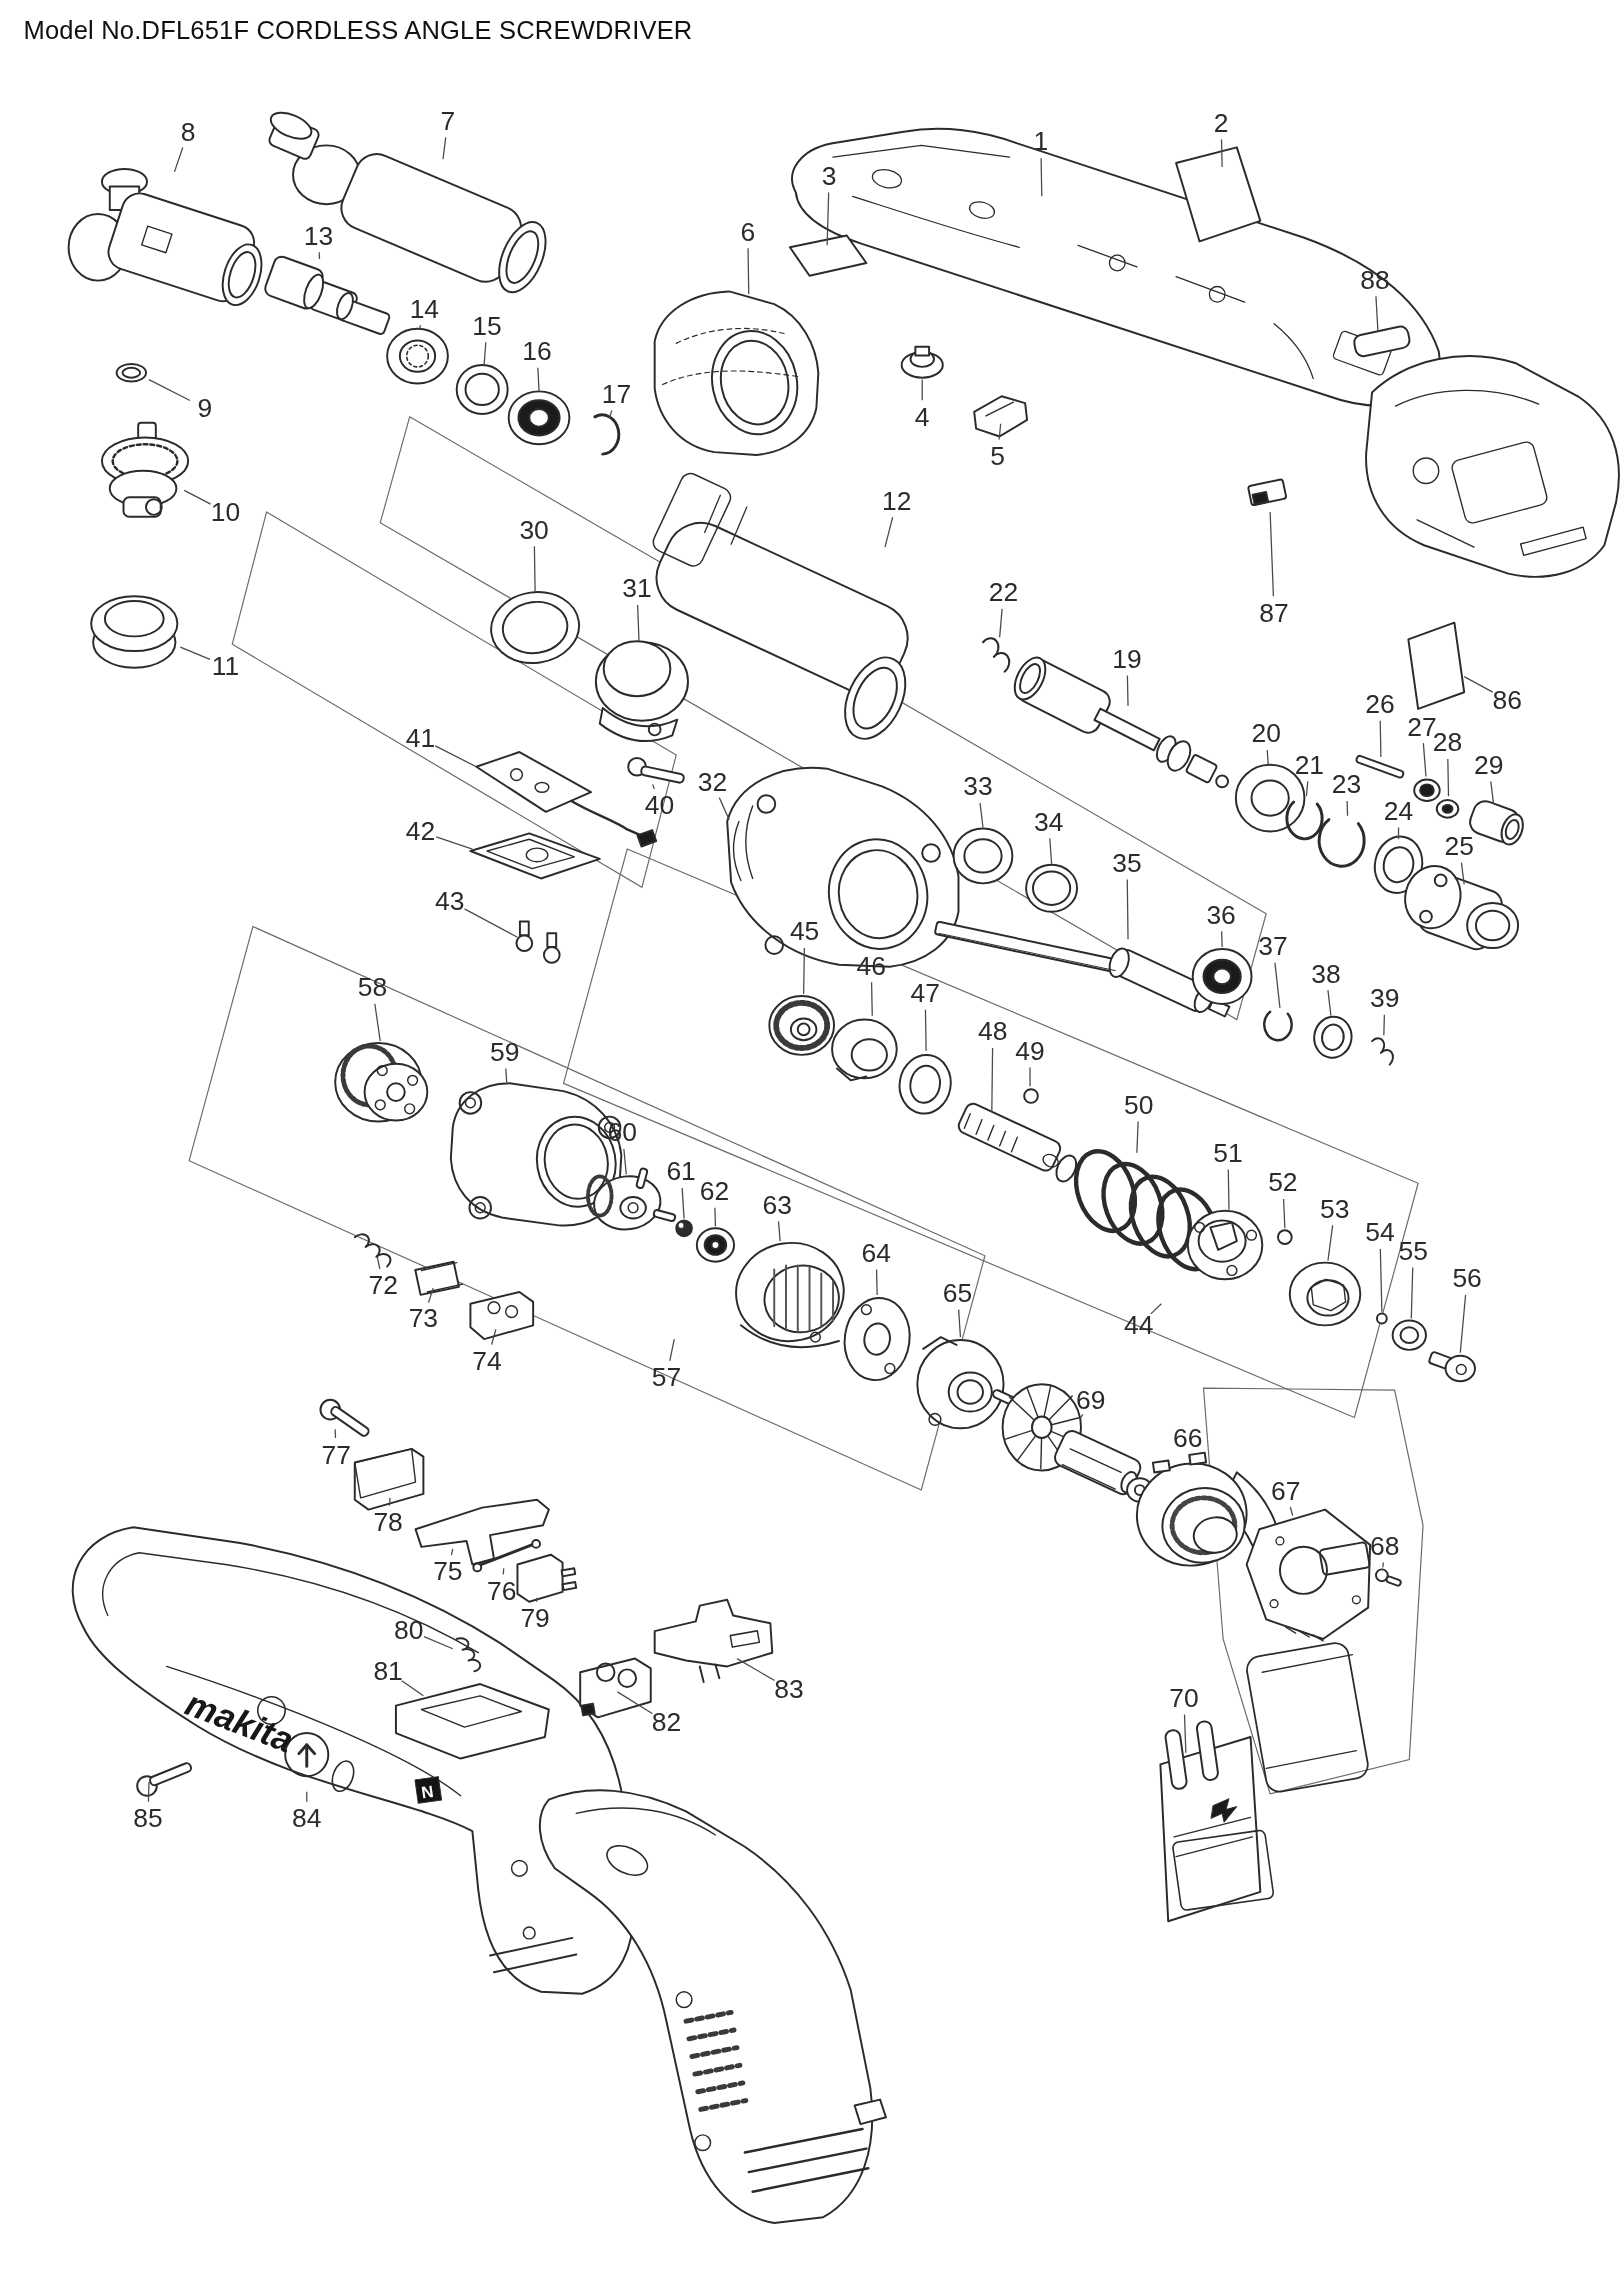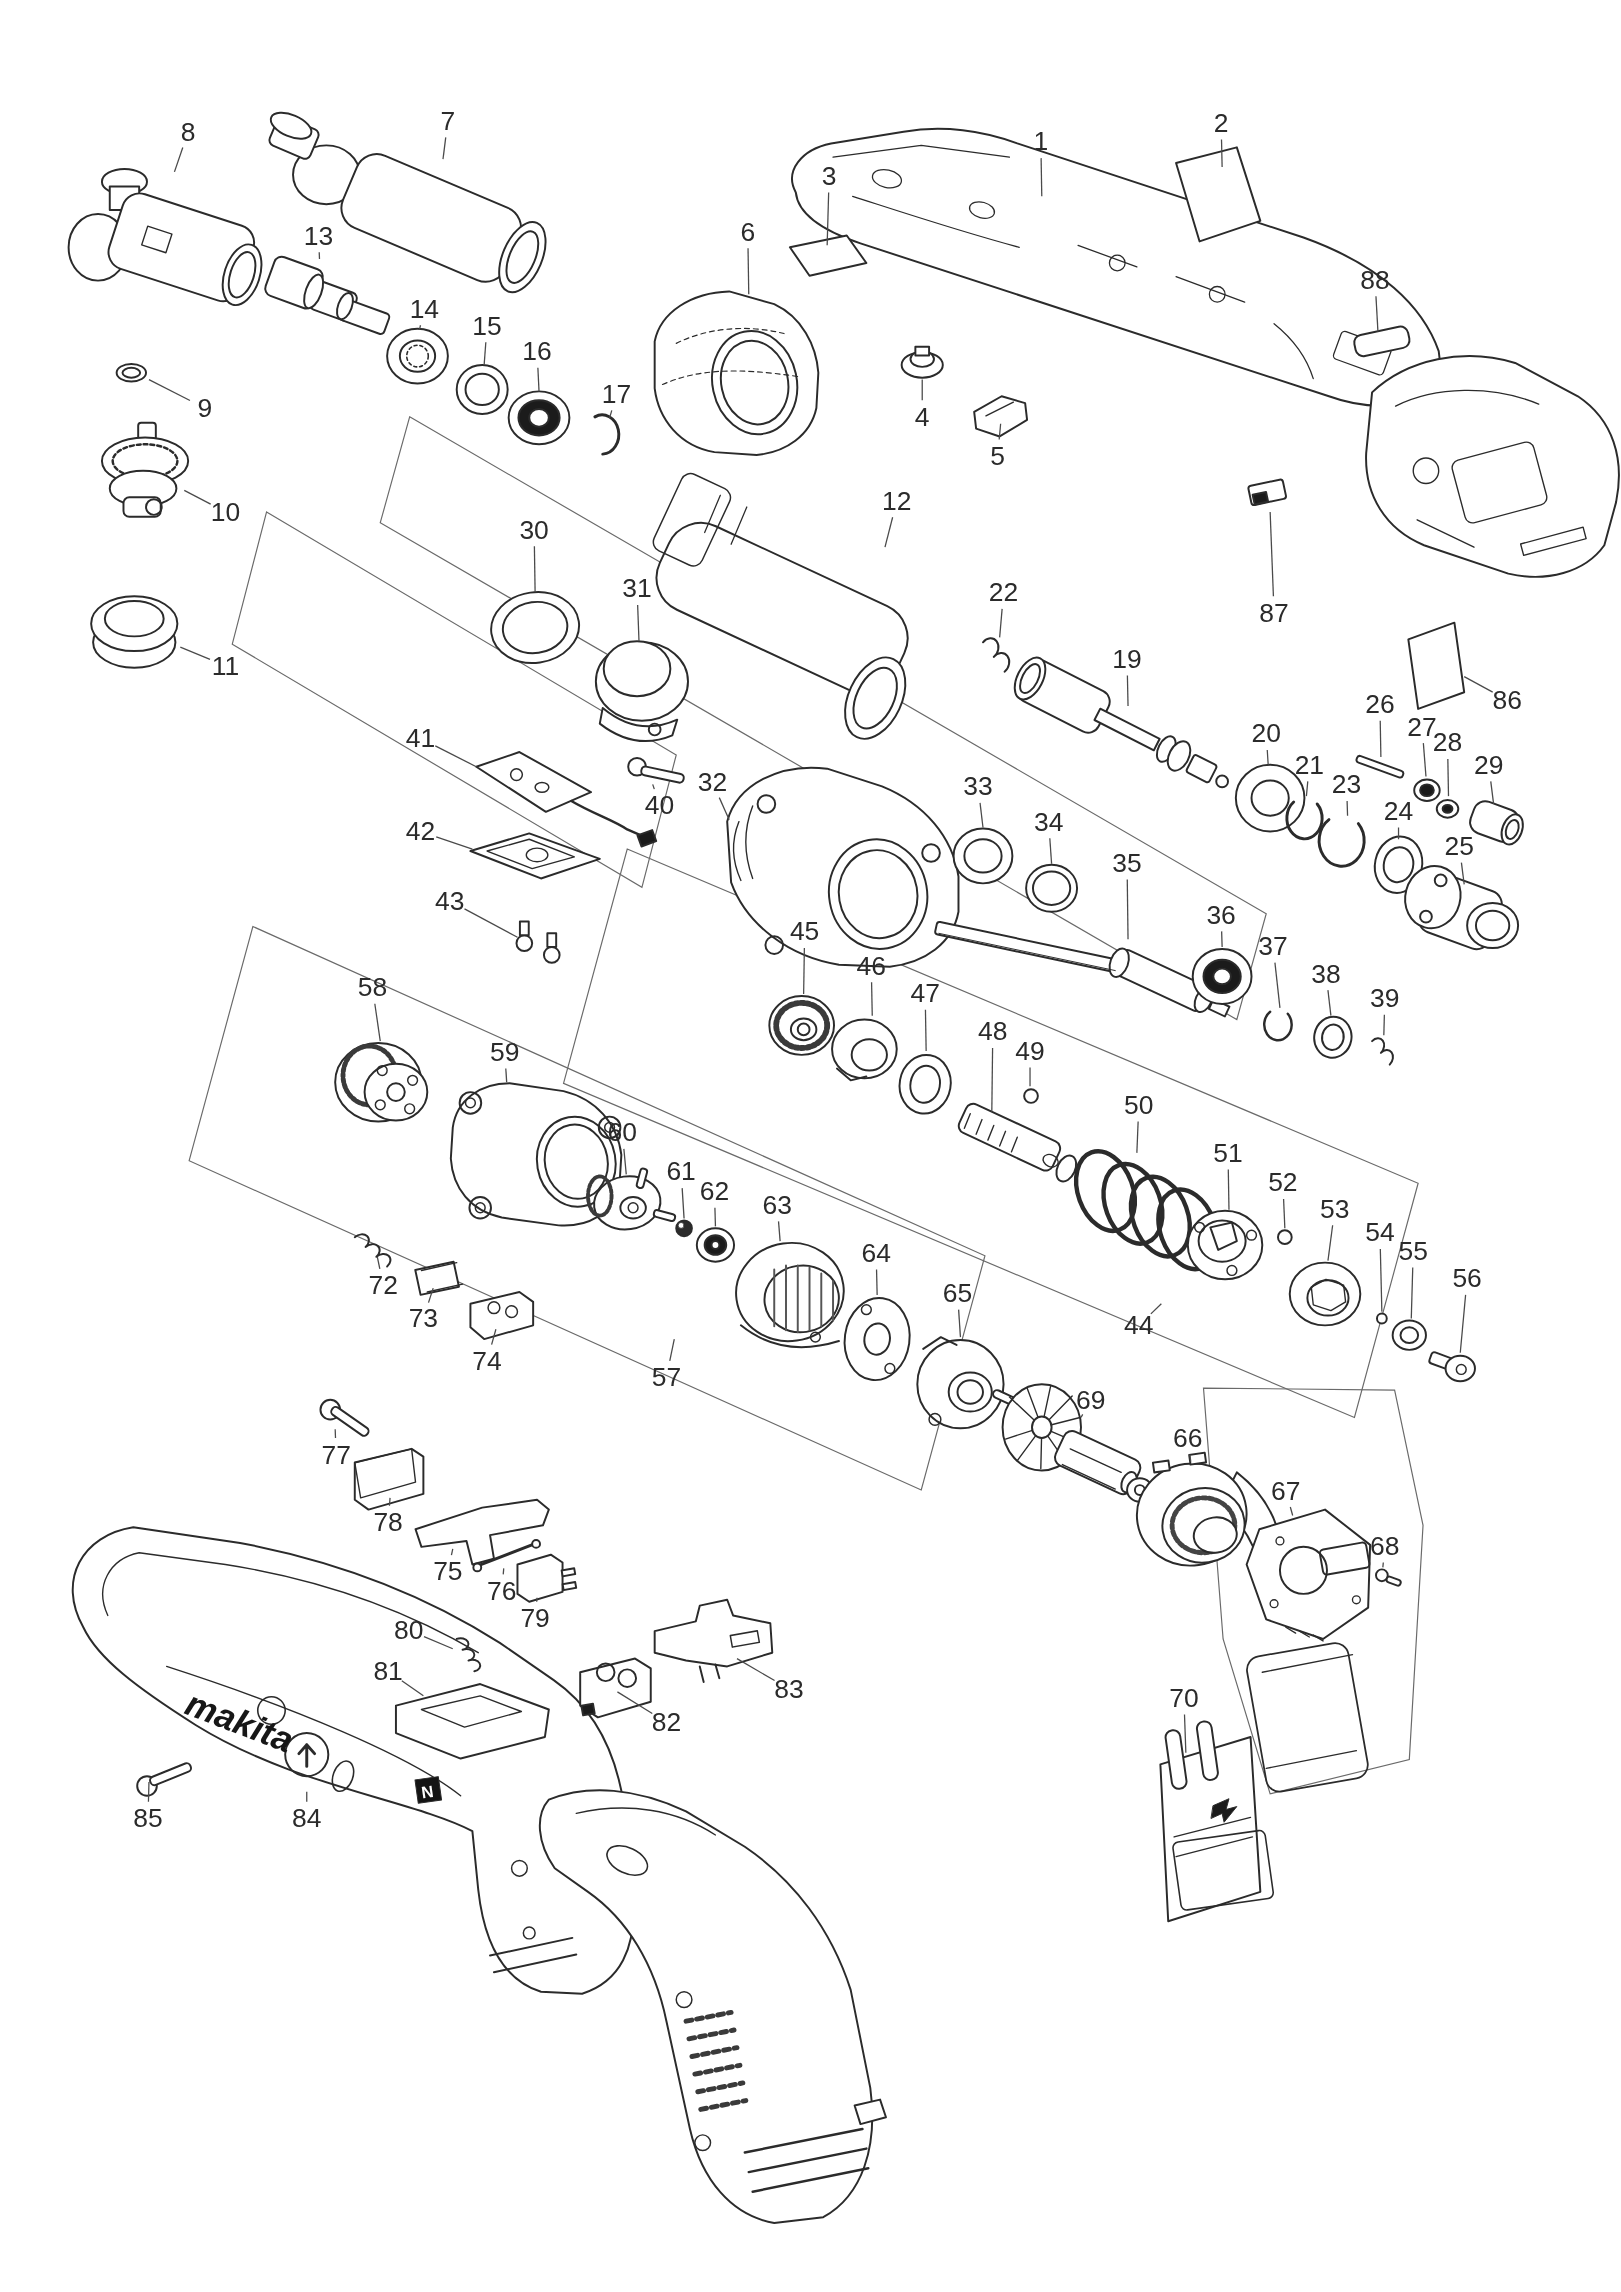--- a/index.html
+++ b/index.html
@@ -6,20 +6,21 @@
   .page{position:relative;width:1621px;height:2293px;background:#ffffff;overflow:hidden;
         font-family:"Liberation Sans","DejaVu Sans",sans-serif;}
   .title{position:absolute;top:15.7px;left:23.5px;font-size:25.5px;color:#101010;letter-spacing:0.2px;}
   svg{position:absolute;top:0;left:0;}
   text{user-select:none;}
 </style>
 </head>
 <body>
 
 <div class="page">
+  <div class="title">Model No.DFL651F CORDLESS ANGLE SCREWDRIVER</div>
   <svg viewBox="0 0 1654 2339" width="1621" height="2293" xmlns="http://www.w3.org/2000/svg">
       <path d="M418,425 L1292,932 L1262,1040 L388,533 Z" fill="none" stroke="#6a6a6a" stroke-width="1.2"></path>
       <path d="M272,522 L690,770 L655,905 L237,657 Z" fill="none" stroke="#6a6a6a" stroke-width="1.2"></path>
       <path d="M640,866 L1447,1207 L1382,1446 L575,1105 Z" fill="none" stroke="#6a6a6a" stroke-width="1.2"></path>
       <path d="M258,945 L1005,1281 L940,1520 L193,1184 Z" fill="none" stroke="#6a6a6a" stroke-width="1.2"></path>
       <path d="M1228,1416 L1423,1418 L1452,1556 L1438,1795 L1296,1830 L1248,1672 Z" fill="none" stroke="#6a6a6a" stroke-width="1.2"></path>
       <path d="M812,196 C800,174 818,152 848,146 L922,134 C962,127 1004,133 1038,146 L1330,242 C1408,270 1452,312 1468,358 L1472,392 C1446,416 1400,420 1356,404 L878,248 C836,234 814,216 812,196 Z" fill="#ffffff" stroke="#2b2b2b" stroke-width="2" stroke-linecap="round" stroke-linejoin="round"></path>
       <path d="M850,160 L940,148 L1030,160" fill="none" stroke="#2b2b2b" stroke-width="1.3" stroke-linecap="round" stroke-linejoin="round"></path>
       <path d="M870,200 C920,216 980,236 1040,252" fill="none" stroke="#2b2b2b" stroke-width="1.3" stroke-linecap="round" stroke-linejoin="round"></path>
       <ellipse cx="905" cy="182" rx="15" ry="9" fill="none" stroke="#2b2b2b" stroke-width="1.3" stroke-linecap="round" stroke-linejoin="round" transform="rotate(12 905 182)"></ellipse>

